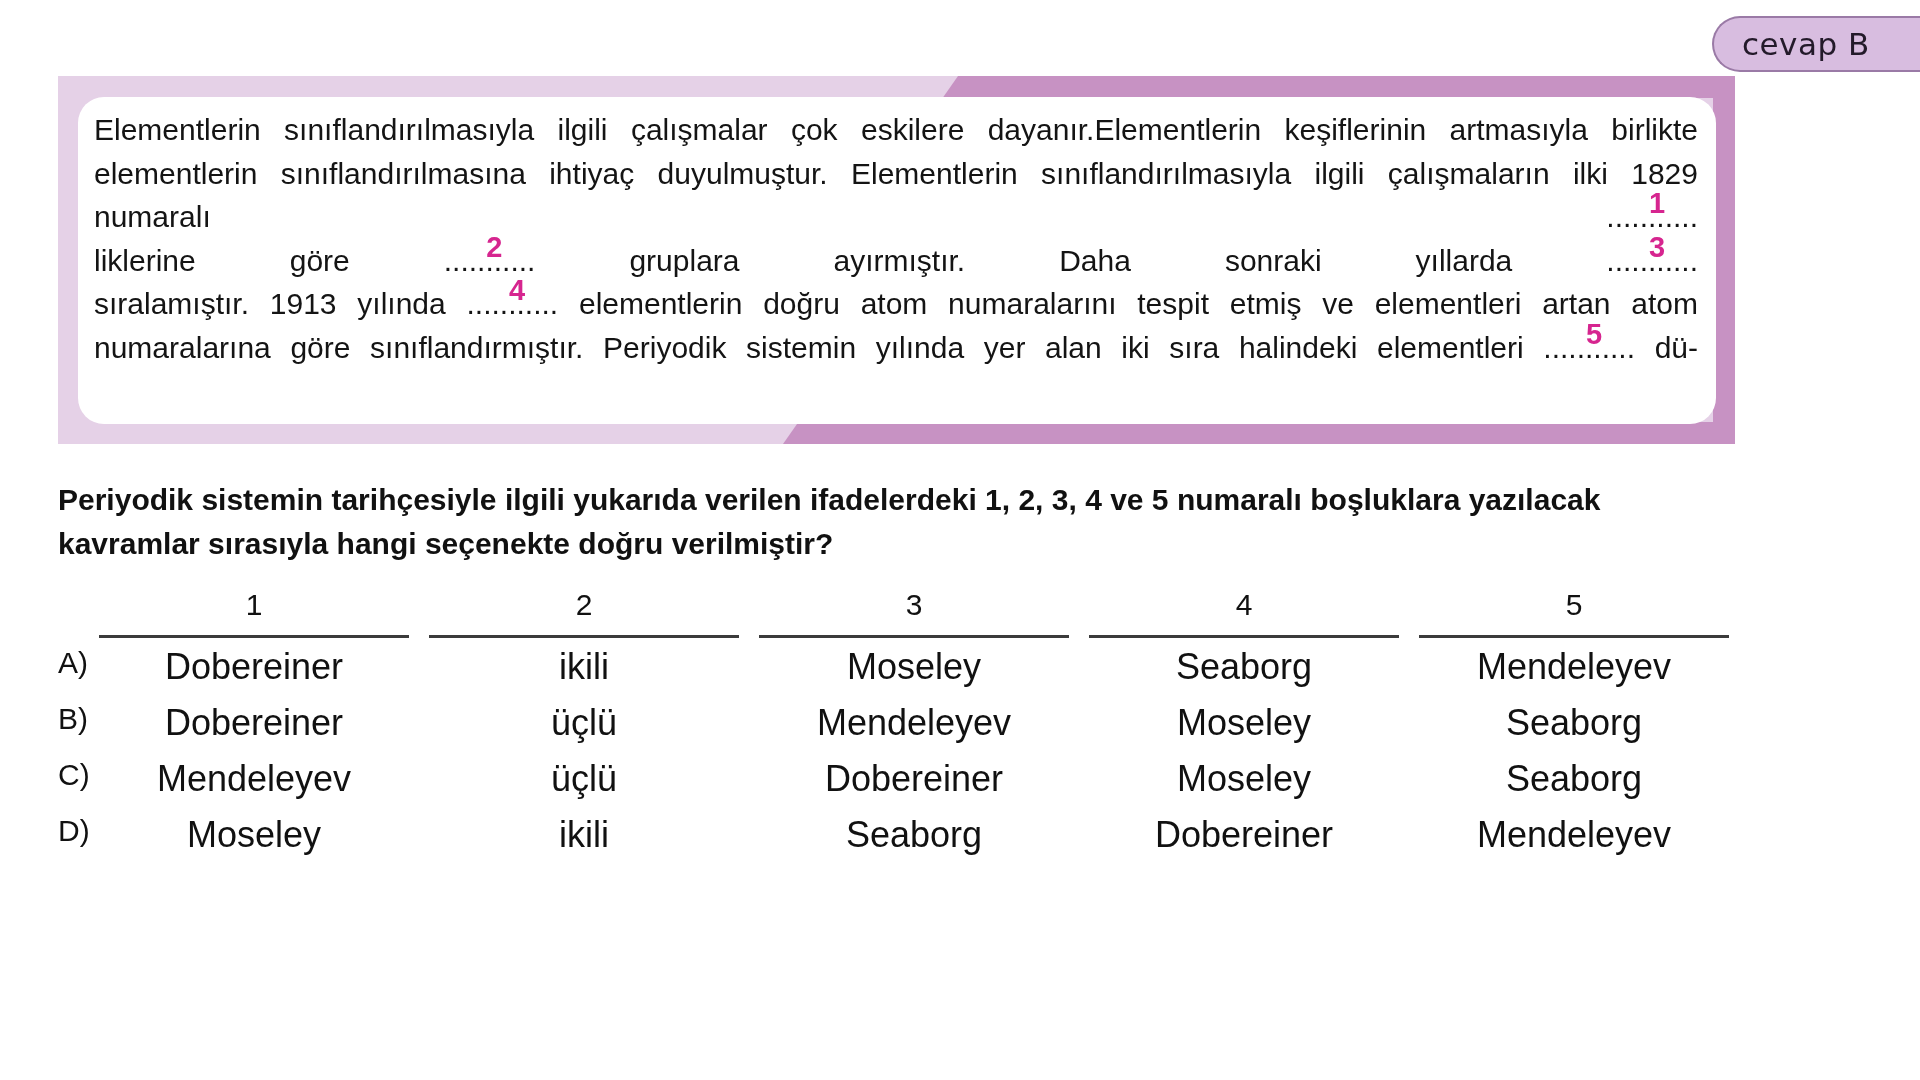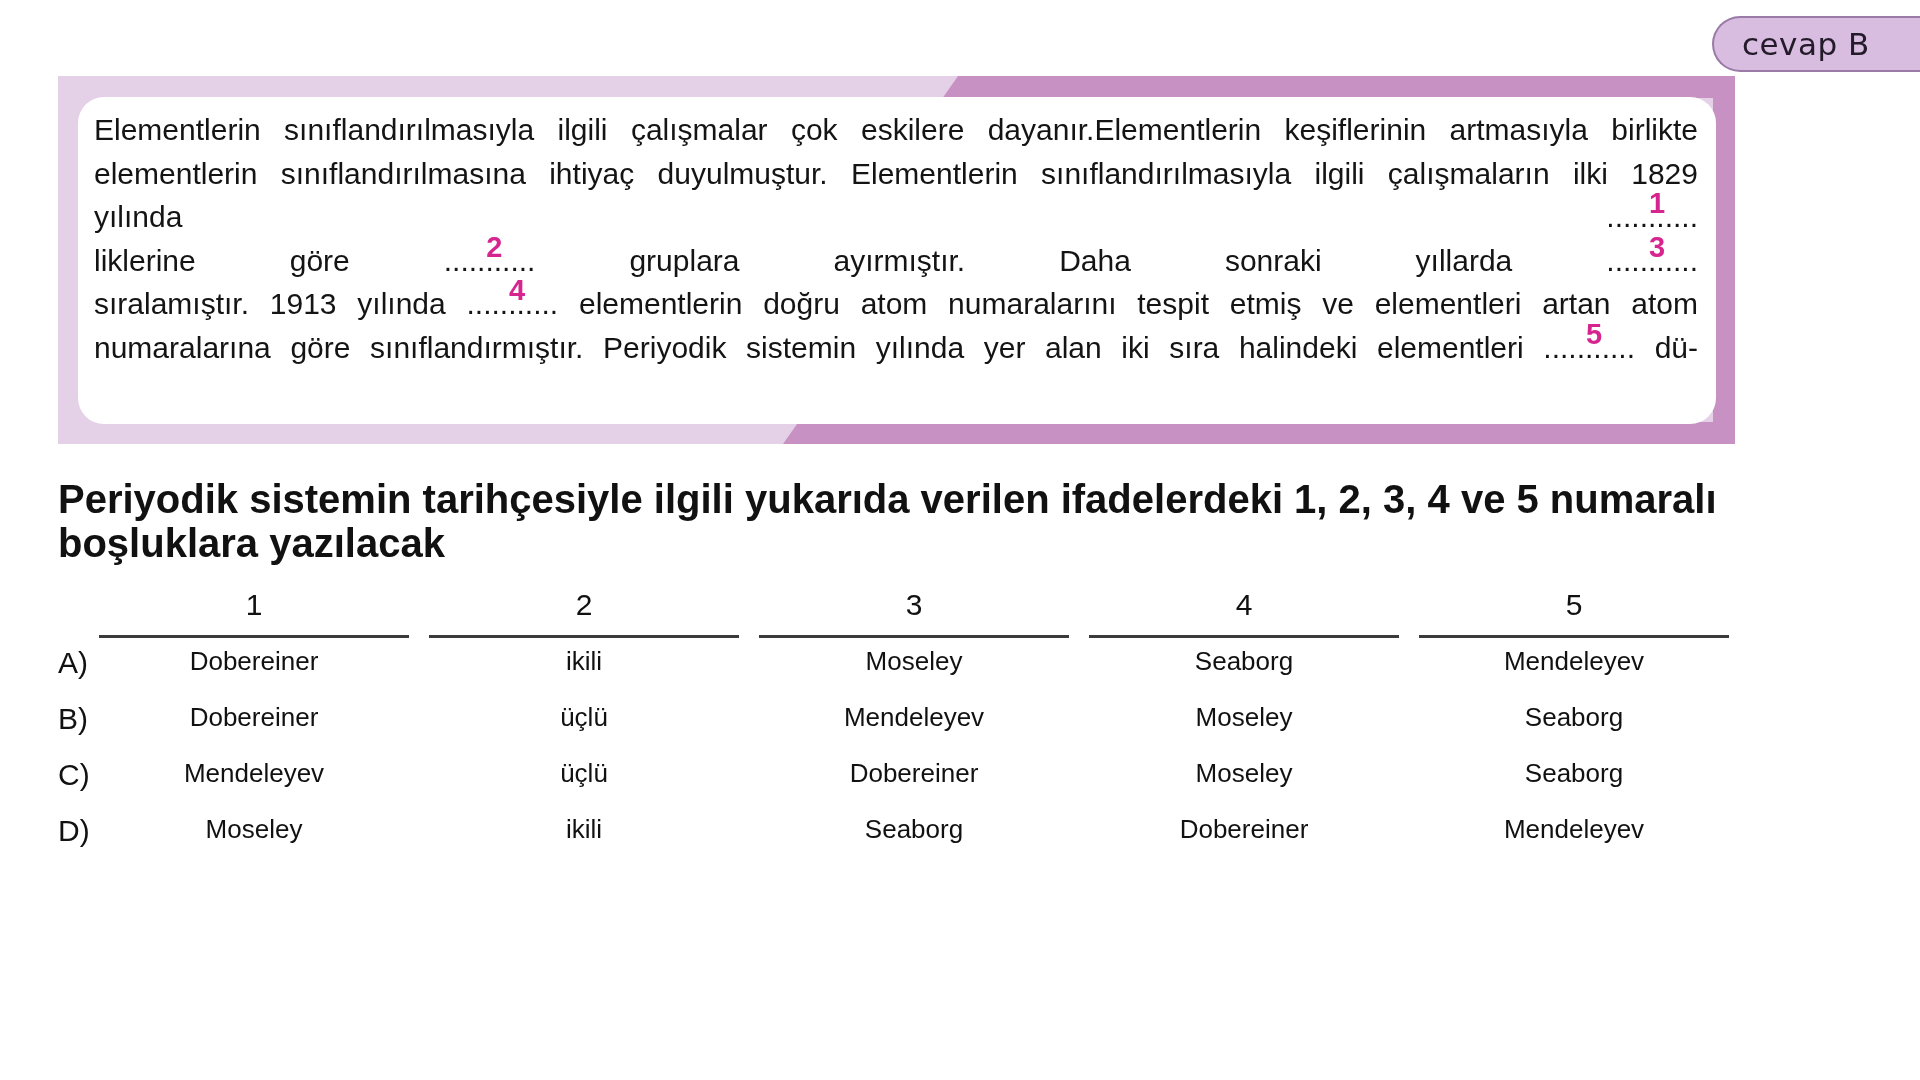--- a/index.html
+++ b/index.html
@@ -42,51 +42,51 @@
   }
   .para .line { display:block; text-align:justify; text-align-last:justify; white-space:nowrap; }
   .para .line.last { text-align-last:left; }
   .blank { position:relative; display:inline-block; }
   .blank .num {
     position:absolute; left:50%; top:-13px; transform:translateX(-20%);
     color:#d6258f; font-weight:bold; font-size:29px;
   }
   .question {
     position:absolute; left:58px; top:478px; width:1680px;
-    font-size:40px; font-weight:bold; line-height:43.5px; color:#111;
+    font-size:30px; font-weight:bold; line-height:43.5px; color:#111;
   }
   .opt-table { position:absolute; left:58px; top:588px; }
   .col-head {
     position:absolute; top:0; width:310px; text-align:center; font-size:30px;
   }
   .col-line {
     position:absolute; top:47px; width:310px; height:3px; background:#3b3b3b;
   }
   .row-letter { position:absolute; left:0; font-size:30px; }
-  .cell { position:absolute; width:310px; text-align:center; font-size:26px; }
+  .cell { position:absolute; width:310px; text-align:center; font-size:36px; }
 </style>
 </head>
 <body>
 
 <div class="badge">
   <span>cevap B</span>
 </div>
 
 <div class="panel">
   <div class="stripe-top"></div>
   <div class="stripe-right"></div>
   <div class="stripe-bottom"></div>
   <div class="inner"></div>
 </div>
 
 <div class="para">
   <span class="line">Elementlerin sınıflandırılmasıyla ilgili çalışmalar çok eskilere dayanır.Elementlerin keşiflerinin artmasıyla birlikte</span>
   <span class="line">elementlerin sınıflandırılmasına ihtiyaç duyulmuştur. Elementlerin sınıflandırılmasıyla ilgili çalışmaların ilki 1829</span>
   <span class="line">
-    <span>yılında</span>
+    <span>numaralı</span>
     <span class="blank"><span>...........</span><span class="num">1</span></span>
   </span>
   <span class="line">
     <span>liklerine göre</span>
     <span class="blank"><span>...........</span><span class="num">2</span></span>
     <span>gruplara ayırmıştır. Daha sonraki yıllarda</span>
     <span class="blank"><span>...........</span><span class="num">3</span></span>
   </span>
   <span class="line">
     <span>sıralamıştır. 1913 yılında</span>
@@ -95,20 +95,21 @@
   </span>
   <span class="line">
     <span>numaralarına göre sınıflandırmıştır. Periyodik sistemin yılında yer alan iki sıra halindeki elementleri</span>
     <span class="blank"><span>...........</span><span class="num">5</span></span>
     <span>dü-</span>
   </span>
 </div>
 
 <div class="question">
   <div>Periyodik sistemin tarihçesiyle ilgili yukarıda verilen ifadelerdeki 1, 2, 3, 4 ve 5 numaralı boşluklara yazılacak</div>
+  <div>kavramlar sırasıyla hangi seçenekte doğru verilmiştir?</div>
 </div>
 
 <div class="opt-table">
   <div class="col-head" style="left:41px">1</div>
   <div class="col-head" style="left:371px">2</div>
   <div class="col-head" style="left:701px">3</div>
   <div class="col-head" style="left:1031px">4</div>
   <div class="col-head" style="left:1361px">5</div>
 
   <div class="col-line" style="left:41px"></div>

